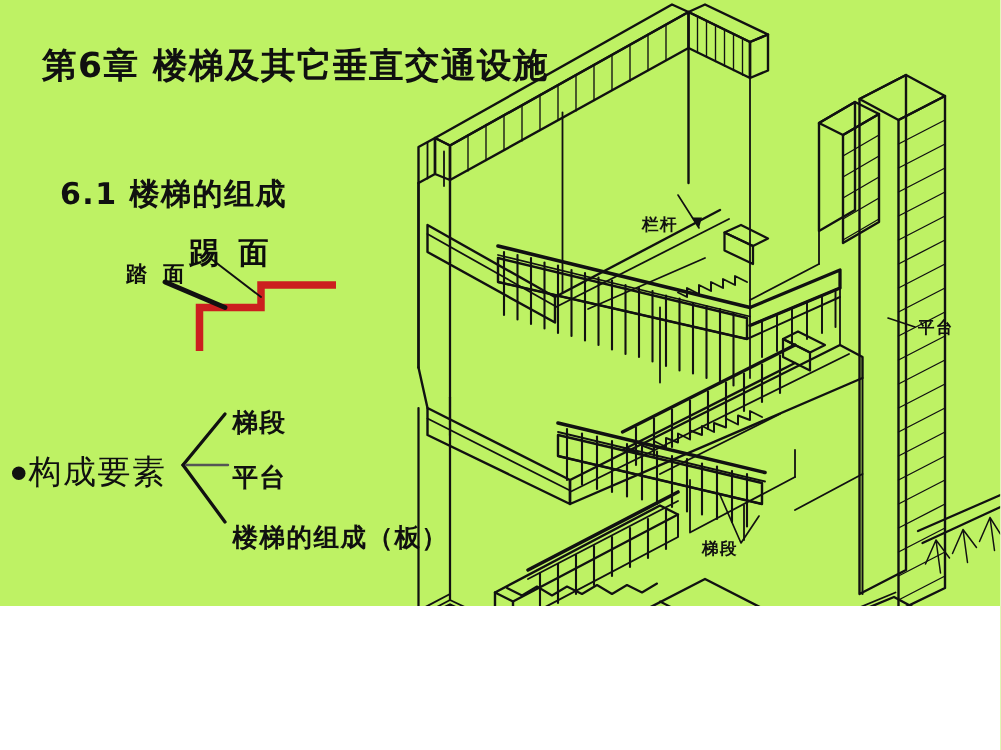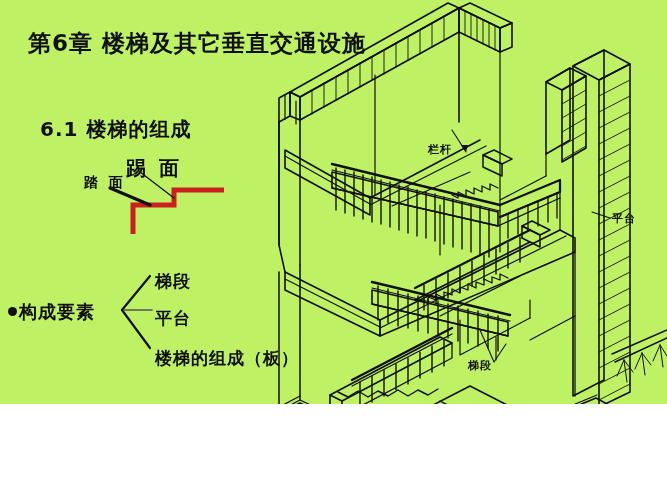--- a/index.html
+++ b/index.html
@@ -60,22 +60,22 @@
     letter-spacing: 3px;
     white-space: nowrap;
     color: #0d0d0d;
   }
 
   
   .bullet-term {
     position: absolute;
     left: 8px;
     top: 300px;
-    font-size: 18px;
-    font-weight: bold;
+    font-size: 22px;
+    font-weight: normal;
     letter-spacing: 1px;
     white-space: nowrap;
     color: #101010;
   }
   .bullet-dot {
     display: inline-block;
     width: 9px;
     height: 9px;
     border-radius: 50%;
     background: #101010;

